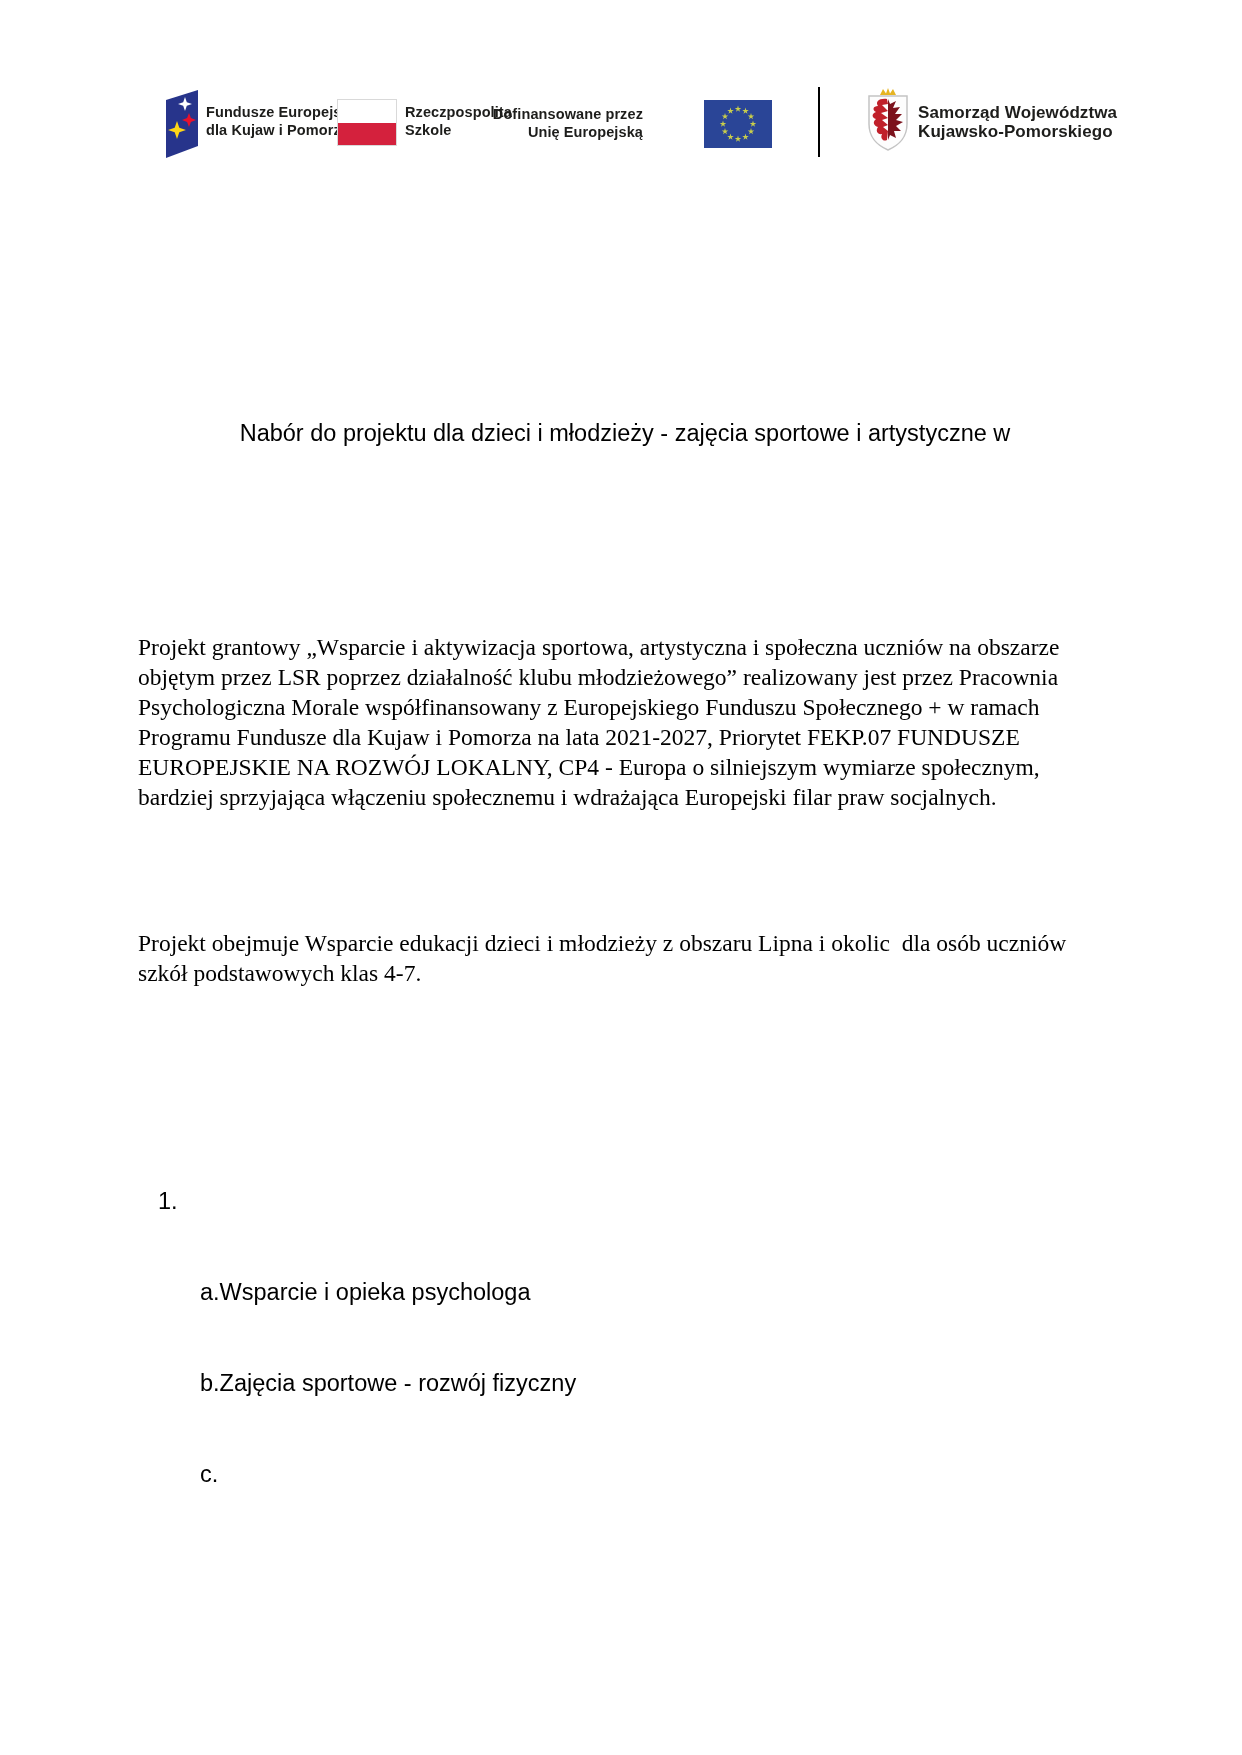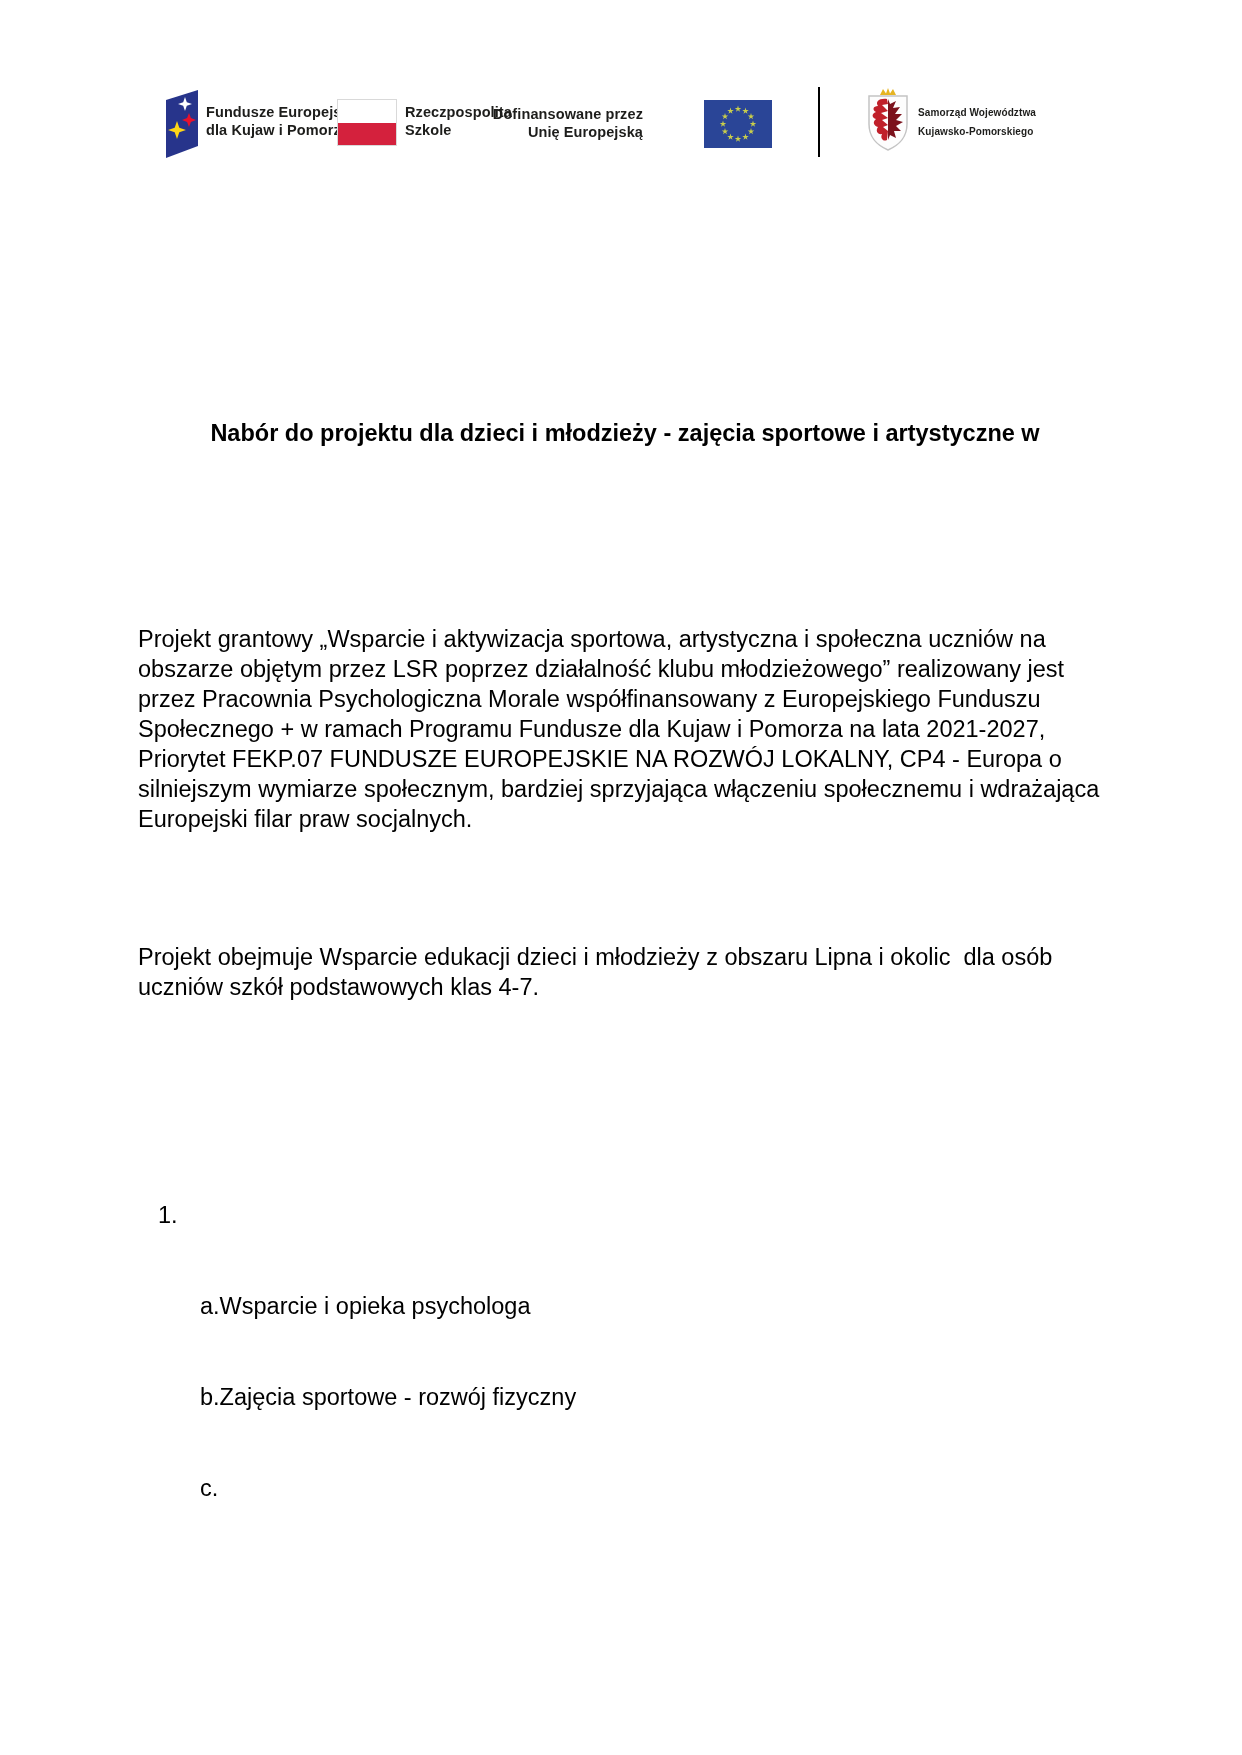--- a/index.html
+++ b/index.html
@@ -17,45 +17,45 @@
   
   .hdr-el { position: absolute; }
   .logo-label {
     font-size: 14.5px;
     line-height: 17.5px;
     font-weight: 700;
     color: #1d1d1b;
     letter-spacing: 0.1px;
   }
   .eu-label { text-align: right; width: 162px; }
-  .sam-label { font-size: 10px; line-height: 19px; }
+  .sam-label { font-size: 17px; line-height: 19px; }
   .pl-flag {
     width: 60px; height: 47px;
     border: 1px solid #d9d9d9;
     display: flex; flex-direction: column;
   }
   .pl-flag .w { flex: 1; background: #ffffff; }
   .pl-flag .r { flex: 1; background: #d4213d; }
   .vdivider { width: 2px; height: 70px; background: #000000; }
 
   
   .doc {
     position: absolute;
     left: 138px; top: 268px;
     width: 974px;
     font-size: 23.5px;
     line-height: 30px;
     white-space: pre-wrap;
   }
   .doc-title {
     text-align: center;
-    font-weight: 700;
+    font-weight: 400;
     margin: 0 0 26px 0;
   }
-  .doc p { margin: 0 0 18px 0; }
+  .doc p { margin: 8px 0 18px 0; font-family: Liberation Serif, serif; }
 
   .list { margin: 0 0 28px 0; }
   .li { display: flex; line-height: 31px; }
   .li.l1 { padding-left: 20px; }
   .li.l2 { padding-left: 62px; }
   .li.l1 .marker { min-width: 22px; }
   .li.l2 .marker { min-width: 18px; }
 </style>
 </head>
 <body>

